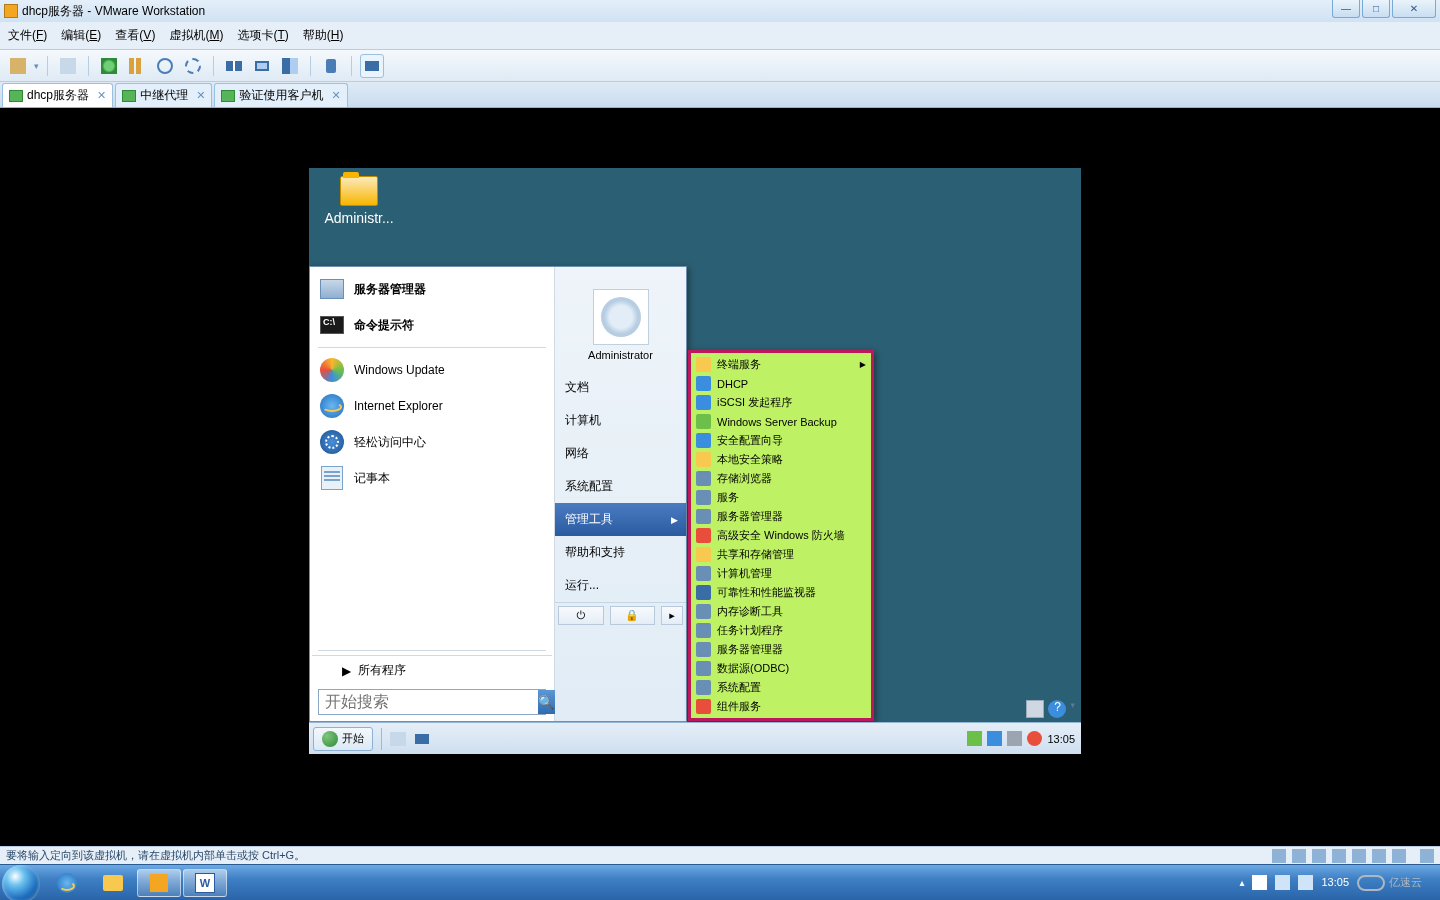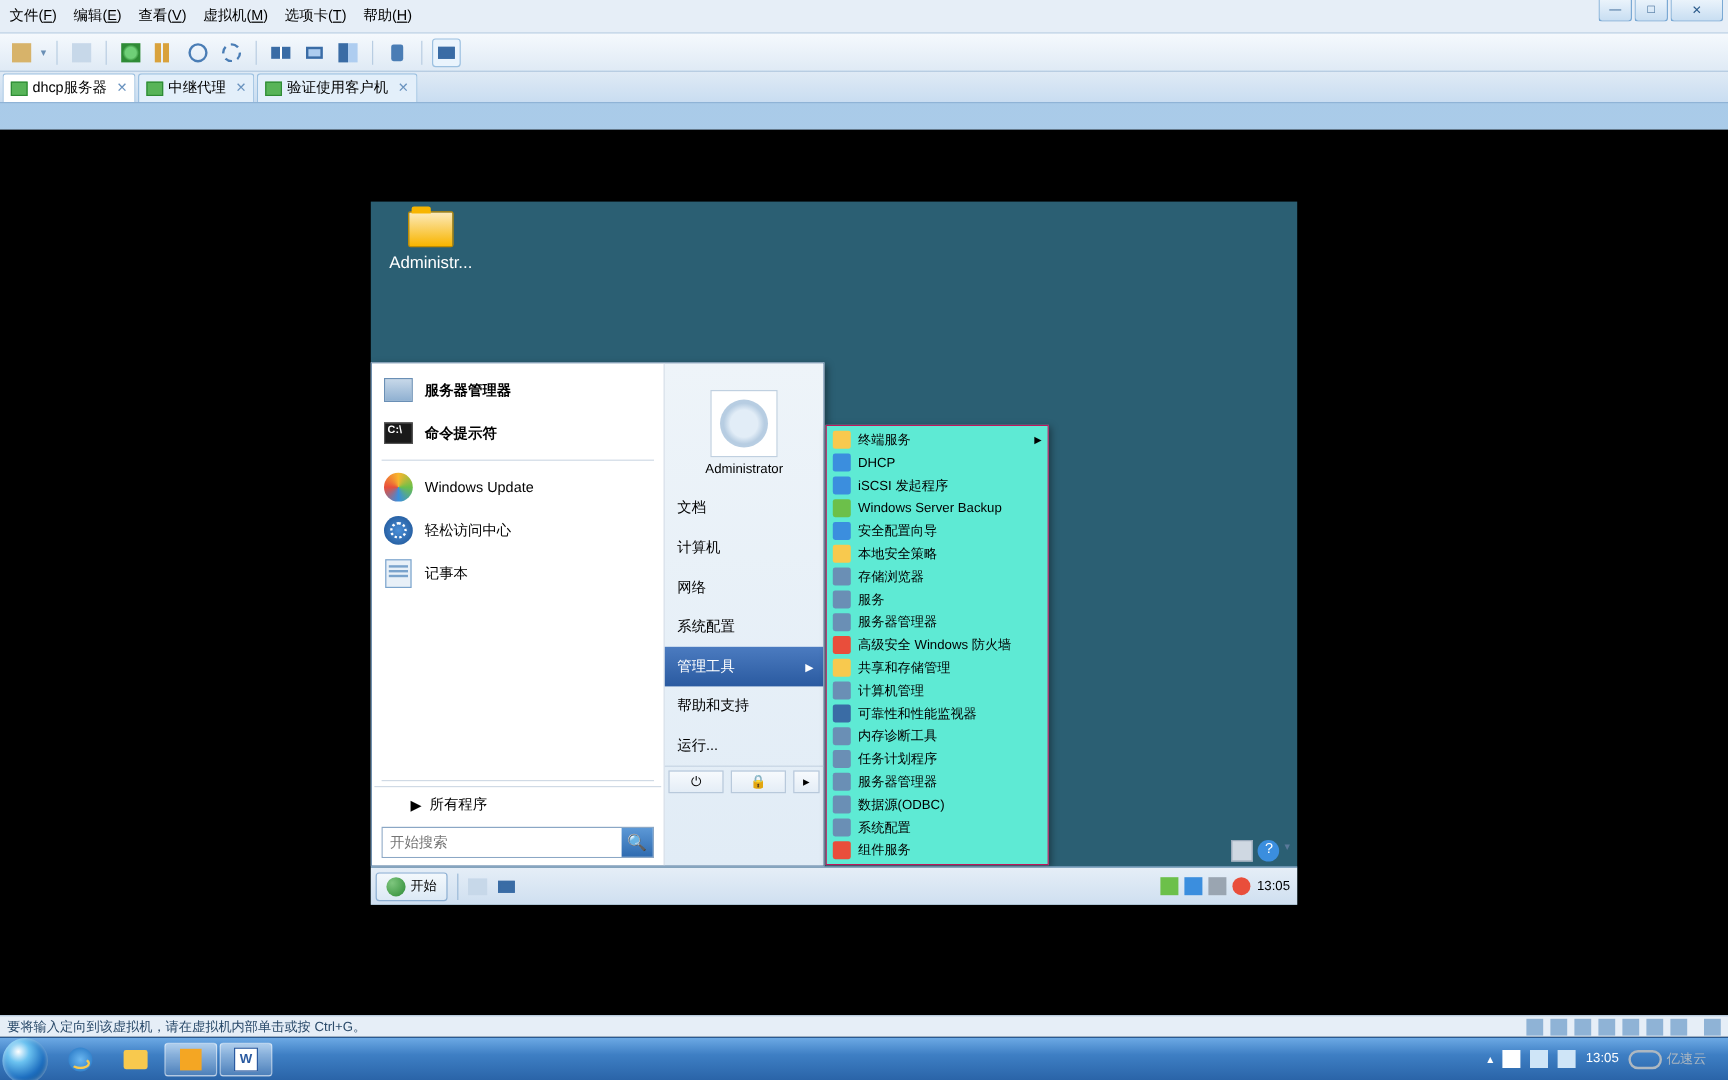--- a/index.html
+++ b/index.html
@@ -52,37 +52,37 @@
 
 .startmenu{position:absolute;left:0;bottom:32px;width:378px;border:1px solid #6f8fae;background:#fff;box-shadow:2px 2px 6px rgba(0,0,0,.4)}
 .sm-body{display:flex}
 .sm-left{width:245px;background:#fff;padding:4px 2px 0;border-right:1px solid #d0dae5}
 .sm-item{height:36px;display:flex;align-items:center;padding:0 6px;font-size:12px;gap:8px}
 .sm-item.bold{font-weight:bold}
 .sm-ico{width:28px;height:28px;display:flex;align-items:center;justify-content:center;flex:none}
 .sm-sep{height:1px;background:#d0dae5;margin:4px 6px}
 .sm-allprog{height:30px;display:flex;align-items:center;padding-left:30px;font-size:12px;border-top:1px solid #d0dae5}
 .sm-search{height:26px;margin:4px 6px 6px;border:1px solid #8ba7c5;display:flex}
-.sm-search input{flex:1;border:none;padding:0 6px;font-size:12px;outline:none}
+.sm-search input{flex:1;border:none;padding:0 6px;font-size:16px;outline:none}
 .sm-search button{width:26px;background:linear-gradient(#5c98d6,#2f6bb0);border:none;color:#fff}
 
 .sm-right{width:132px;background:linear-gradient(#eef4f9,#e1ecf6);padding-top:22px;position:relative}
 .sm-avatar{width:56px;height:56px;margin:0 auto 4px;border:1px solid #c0d0e0;background:#fff;display:flex;align-items:center;justify-content:center}
 .sm-avatar .gear{width:40px;height:40px;border-radius:50%;background:radial-gradient(circle,#e2edf7 40%,#b7cde2 60%)}
 .sm-user{text-align:center;font-size:11px;margin-bottom:10px}
 .smr-item{height:33px;display:flex;align-items:center;padding:0 10px;font-size:12px;position:relative}
 .smr-item.hl{background:linear-gradient(#4b7bc0,#2a5aa0);color:#fff}
 .smr-item .arrow{position:absolute;right:8px;font-size:9px}
 
 
 .sm-bottom{height:26px;display:flex;border-top:1px solid #c6d4e3}
 .sm-bb{flex:1;display:flex;align-items:center;justify-content:center;border:1px solid #b8c9db;margin:3px;background:linear-gradient(#f7fafd,#e4edf6);font-size:11px}
 
 
-.submenu{position:absolute;left:378px;bottom:0;width:186px;background:#5eead4;border:1px solid #be185d;box-shadow:2px 2px 6px rgba(0,0,0,.4);padding:2px 1px}
+.submenu{position:absolute;left:378px;bottom:0;width:186px;background:#bef264;border:3px solid #be185d;box-shadow:2px 2px 6px rgba(0,0,0,.4);padding:2px 1px}
 .sub-item{height:19px;display:flex;align-items:center;padding:0 4px;font-size:11px;gap:6px;white-space:nowrap}
 .sub-item .arrow{margin-left:auto;font-size:8px}
 .sub-ico{width:15px;height:15px;flex:none;border-radius:2px}
 
 
 .g-taskbar{position:absolute;left:0;right:0;bottom:0;height:32px;background:linear-gradient(#e5eef7,#cfdff0);border-top:1px solid #94b5d6;display:flex;align-items:center;font-size:11px}
 .g-start{height:24px;padding:0 8px;margin:0 4px;display:flex;align-items:center;gap:4px;border:1px solid #8eb0d3;background:linear-gradient(#f3f8fc,#dce9f5);border-radius:3px}
 .g-orb{width:16px;height:16px;border-radius:50%;background:radial-gradient(circle at 30% 30%,#7ec67e,#2e8b35)}
 .g-tray{margin-left:auto;display:flex;align-items:center;gap:5px;padding-right:6px}
 .g-tray .ti{width:15px;height:15px}
@@ -116,20 +116,24 @@
 <body>
 
 <div class="outer-win">
 
   <div class="win-btns">
     <div class="win-btn">—</div>
     <div class="win-btn">□</div>
     <div class="win-btn close">✕</div>
   </div>
 
+  <div class="outer-titlebar">
+    <span class="icon-sq"></span>
+    <span class="outer-title">dhcp服务器 - VMware Workstation</span>
+  </div>
 
   <div class="vmw-menu">
     <span><span>文件</span>(<span class="u">F</span>)</span>
     <span><span>编辑</span>(<span class="u">E</span>)</span>
     <span><span>查看</span>(<span class="u">V</span>)</span>
     <span><span>虚拟机</span>(<span class="u">M</span>)</span>
     <span><span>选项卡</span>(<span class="u">T</span>)</span>
     <span><span>帮助</span>(<span class="u">H</span>)</span>
   </div>
 
@@ -216,20 +220,26 @@
                   <span class="ico-cmd">C:\</span>
                 </span>
                 <span>命令提示符</span>
               </div>
             <div class="sm-sep"></div>
             <div class="sm-item">
                 <span class="sm-ico">
                   <span class="ico-wu"></span>
                 </span>
                 <span>Windows Update</span>
+              </div>
+            <div class="sm-item">
+                <span class="sm-ico">
+                  <span class="ico-ie"></span>
+                </span>
+                <span>Internet Explorer</span>
               </div>
             <div class="sm-item">
                 <span class="sm-ico">
                   <span class="ico-acc"></span>
                 </span>
                 <span>轻松访问中心</span>
               </div>
             <div class="sm-item">
                 <span class="sm-ico">
                   <span class="ico-note"></span>

